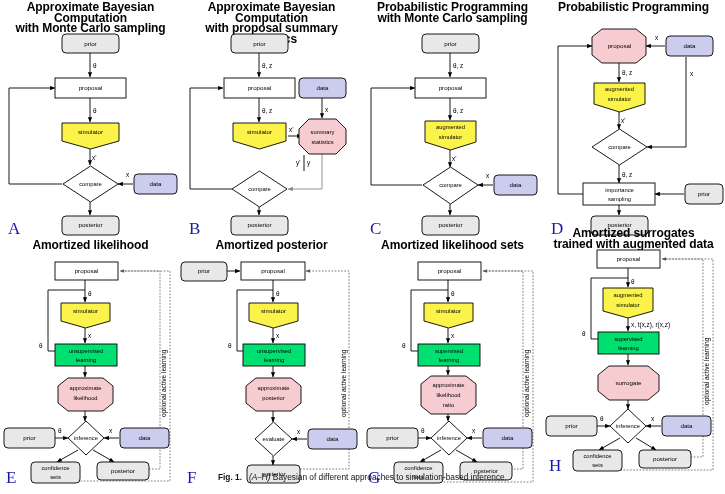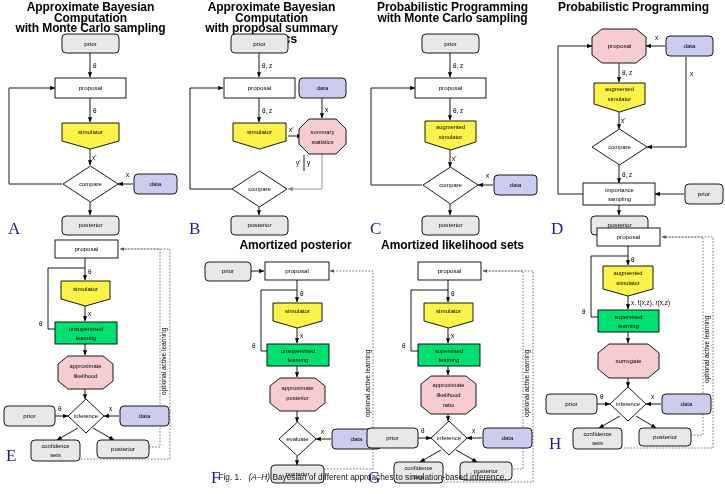--- a/index.html
+++ b/index.html
@@ -14,21 +14,21 @@
   svg{display:block;overflow:visible;}
   .nd{font-size:6.2px;font-family:"Liberation Sans",sans-serif;fill:#000;text-anchor:middle;dominant-baseline:middle;}
   .nd.sm{font-size:5.8px;}
   .edge-lbl{font-size:6.4px;font-family:"Liberation Sans",sans-serif;fill:#000;}
   .vert-lbl{font-size:6.6px;font-family:"Liberation Sans",sans-serif;fill:#000;}
   .letter{font-size:17px;font-weight:400;font-family:"Liberation Serif",serif;fill:#1a1aa8;}
   .caption{
     position:absolute;left:0;top:472px;width:725px;text-align:center;
     font-size:8.3px;font-family:"Liberation Sans",sans-serif;color:#111;
   }
-  .caption b{font-weight:normal;}
+  .caption b{font-weight:bold;}
   .caption i{font-style:italic;}
   line,path,polygon,rect,ellipse{shape-rendering:geometricPrecision;}
 </style>
 </head>
 <body>
 
 <div class="figure">
 
   <div class="panel" style="left:0px;top:2px;">
     <div class="panel-title">
@@ -205,20 +205,23 @@
         <text class="edge-lbl" x="147" y="52">x</text>
         <text class="edge-lbl" x="79" y="51">θ, z</text>
         <text class="edge-lbl" x="78" y="99">x'</text>
         <text class="edge-lbl" x="79" y="153">θ, z</text>
         <text class="letter" x="8" y="210">D</text>
       </svg>
     </div>
   </div>
 
   <div class="panel" style="left:0px;top:240px;">
+    <div class="panel-title">
+      <div>Amortized likelihood</div>
+    </div>
     <div class="panel-canvas">
       <svg width="181" height="225" viewBox="0 0 181 225">
         <defs>
           <marker id="arrE" markerWidth="7" markerHeight="7" refX="5.4" refY="2.4" orient="auto">
             <path d="M0,0 L5.6,2.4 L0,4.8 z" fill="#000"></path>
           </marker>
           <marker id="arrEd" markerWidth="7" markerHeight="7" refX="5.4" refY="2.4" orient="auto">
             <path d="M0,0 L5.6,2.4 L0,4.8 z" fill="#555"></path>
           </marker>
         </defs>
@@ -261,21 +264,21 @@
         <text class="edge-lbl" x="88" y="76">x</text>
         <text class="edge-lbl" x="39" y="86">θ</text>
         <text class="edge-lbl" x="58" y="171">θ</text>
         <text class="edge-lbl" x="109" y="171">x</text>
         <text class="vert-lbl" x="166" y="155" transform="rotate(-90,166,155)">optional active learning</text>
         <text class="letter" x="6" y="221">E</text>
       </svg>
     </div>
   </div>
 
-  <div class="panel" style="left:181px;top:240px;margin-left:24px;">
+  <div class="panel" style="left:181px;top:240px;">
     <div class="panel-title">
       <div>Amortized posterior</div>
     </div>
     <div class="panel-canvas">
       <svg width="181" height="225" viewBox="0 0 181 225">
         <defs>
           <marker id="arrF" markerWidth="7" markerHeight="7" refX="5.4" refY="2.4" orient="auto">
             <path d="M0,0 L5.6,2.4 L0,4.8 z" fill="#000"></path>
           </marker>
           <marker id="arrFd" markerWidth="7" markerHeight="7" refX="5.4" refY="2.4" orient="auto">
@@ -372,20 +375,24 @@
         <text class="edge-lbl" x="40" y="86">θ</text>
         <text class="edge-lbl" x="59" y="171">θ</text>
         <text class="edge-lbl" x="110" y="171">x</text>
         <text class="vert-lbl" x="167" y="155" transform="rotate(-90,167,155)">optional active learning</text>
         <text class="letter" x="6" y="221">G</text>
       </svg>
     </div>
   </div>
 
   <div class="panel" style="left:543px;top:228px;">
+    <div class="panel-title">
+      <div>Amortized surrogates</div>
+      <div>trained with augmented data</div>
+    </div>
     <div class="panel-canvas">
       <svg width="181" height="225" viewBox="0 0 181 225">
         <defs>
           <marker id="arrH" markerWidth="7" markerHeight="7" refX="5.4" refY="2.4" orient="auto">
             <path d="M0,0 L5.6,2.4 L0,4.8 z" fill="#000"></path>
           </marker>
           <marker id="arrHd" markerWidth="7" markerHeight="7" refX="5.4" refY="2.4" orient="auto">
             <path d="M0,0 L5.6,2.4 L0,4.8 z" fill="#555"></path>
           </marker>
         </defs>

